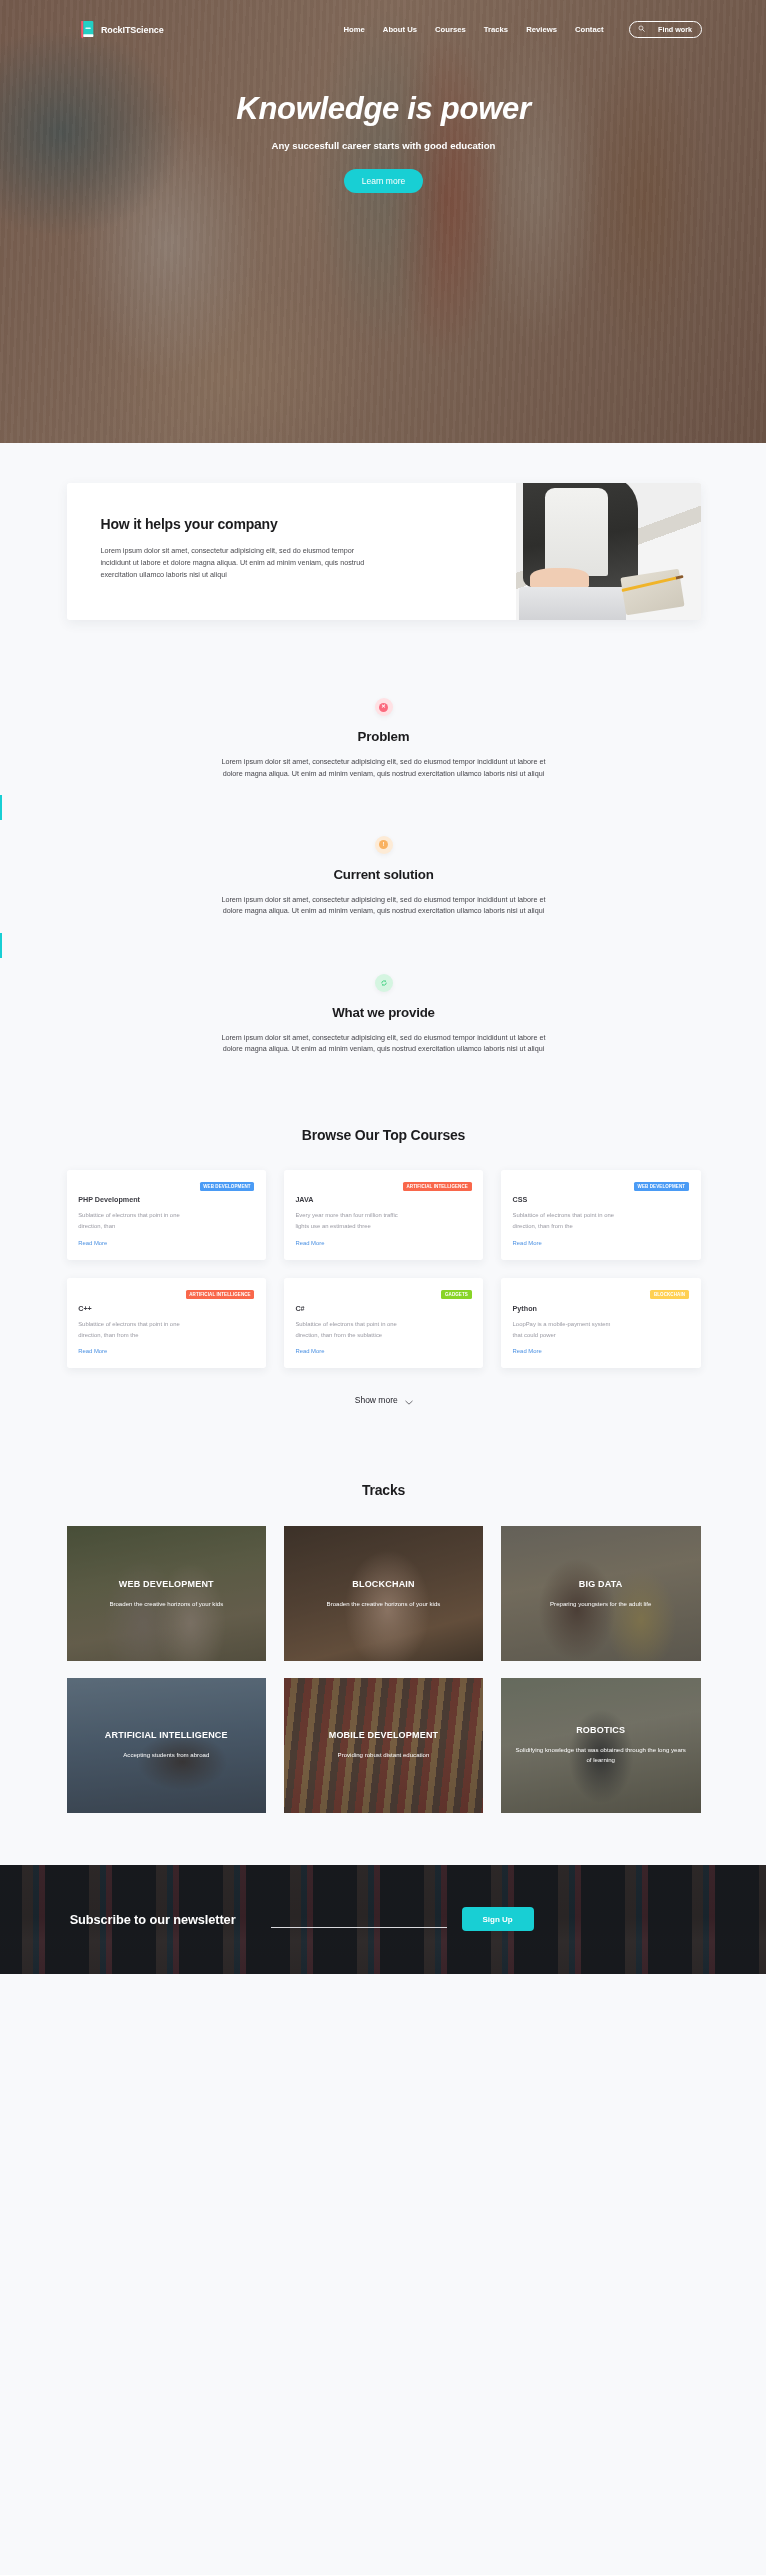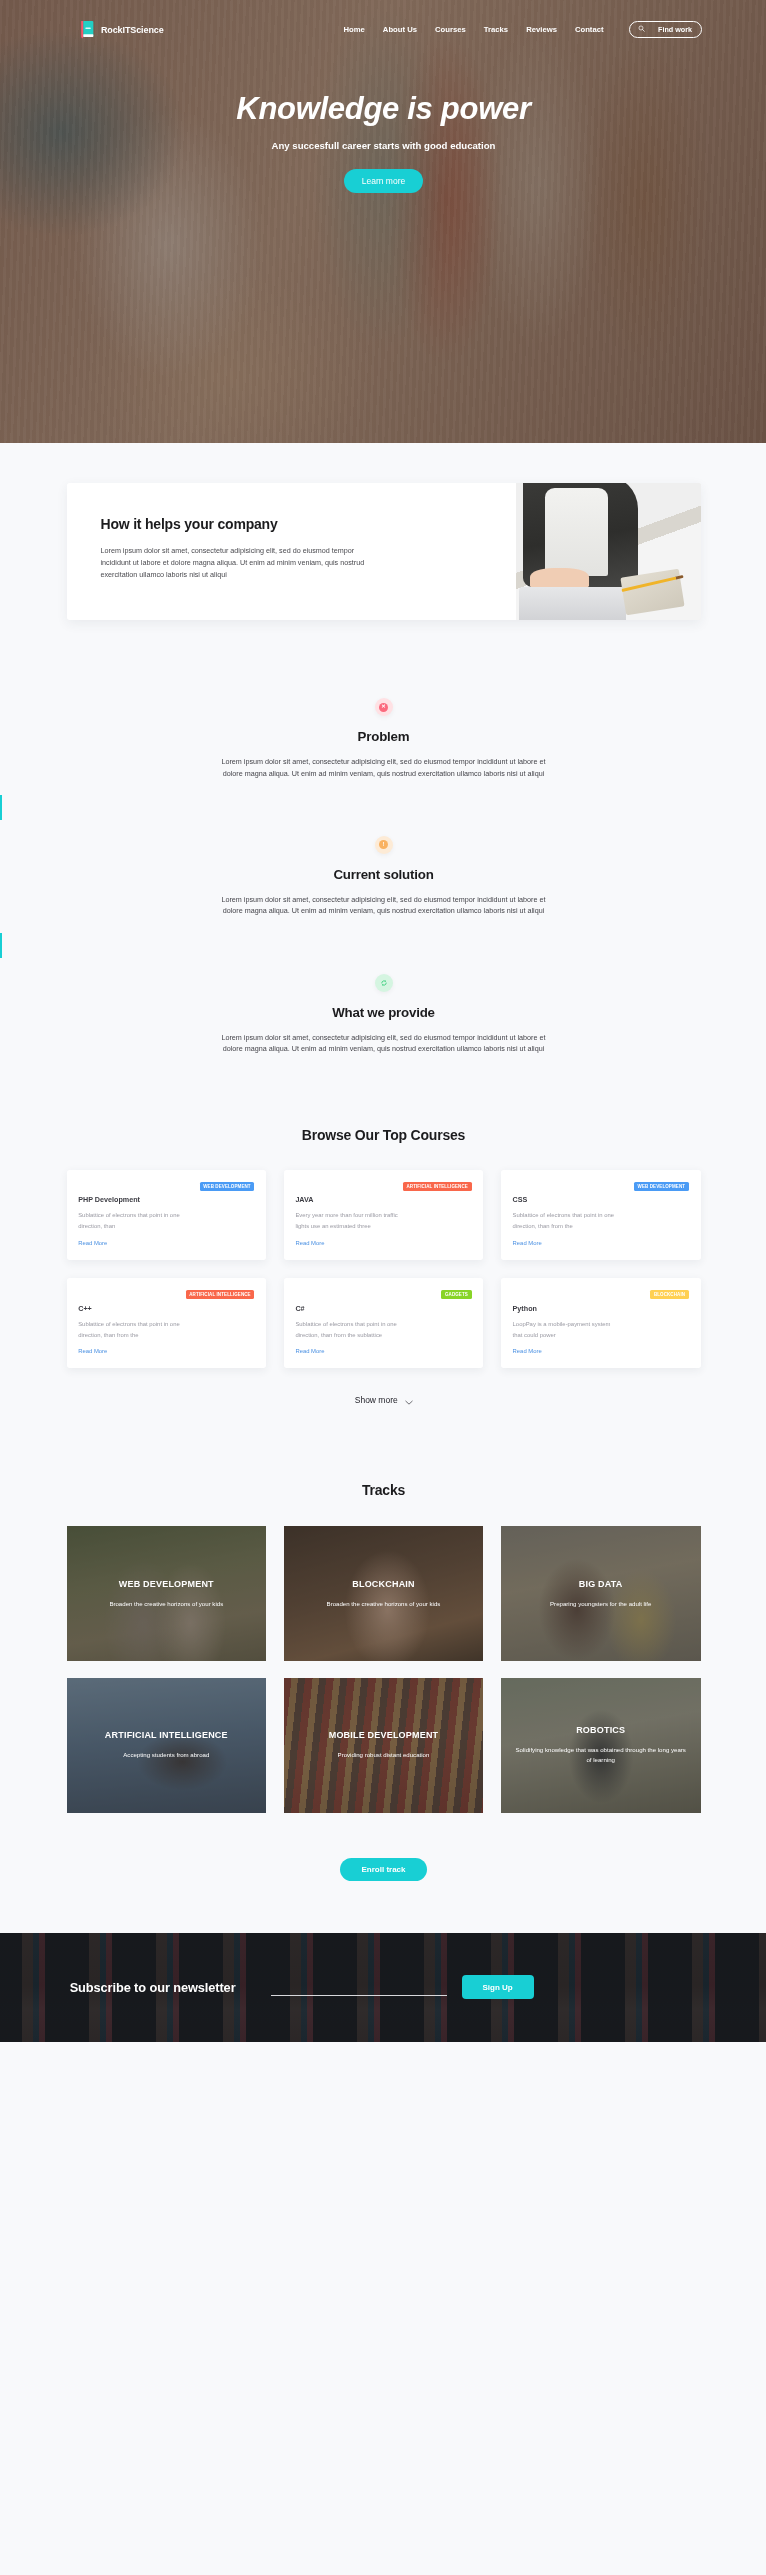--- a/index.html
+++ b/index.html
@@ -548,23 +548,20 @@
         </div>
         <div class="tcard">
           <div class="tcard-bg" style="background:radial-gradient(ellipse 59px 85px at 50% 58%, rgba(40,45,50,.8), transparent 55%),linear-gradient(170deg,#8e9a86 0%,#a2a391 40%,#6e6f5e 100%)"></div>
           <div class="tcard-shade"></div>
           <div class="tcard-txt">
             <div class="tcard-title">ROBOTICS</div>
             <div class="tcard-sub">Solidifying knowledge that was obtained through the long years of learning</div>
           </div>
         </div>
       </div>
-    <div class="enroll-wrap">
-      <button class="btn-enroll">Enroll track</button>
-    </div>
   </div>
 </section>
 
 <section class="news">
   <div class="news-bg"></div>
   <div class="news-shade"></div>
   <div class="news-inner">
     <div class="news-title">Subscribe to our newsletter</div>
     <input class="news-input" type="text" placeholder="" style="">
     <button class="btn-signup">Sign Up</button>

